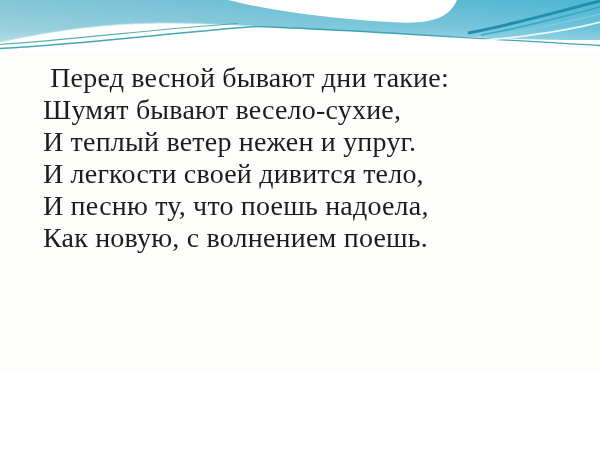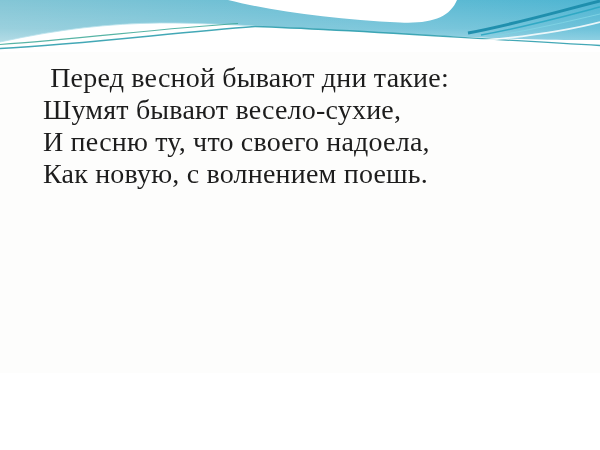--- a/index.html
+++ b/index.html
@@ -79,21 +79,23 @@
     <path d="M600,1 C 556,12 516,24 468,33" fill="none" stroke-width="3" opacity="0.95" stroke="#1b8cab"></path>
     <path d="M600,7 C 562,17 526,27 481,35" fill="none" stroke="#2aa6c2" stroke-width="1.5" opacity="0.9"></path>
     <path d="M600,14 C 566,22 536,29 494,36" fill="none" stroke="#7fd4e4" stroke-width="1" opacity="0.9"></path>
 
     <path d="M445,44 C 520,38 570,30 600,22" fill="none" stroke="#ffffff" stroke-width="1.8" opacity="0.85"></path>
   </svg>
 
   <div class="poem">
     <div class="poem-line"> Перед весной бывают дни такие:</div>
     <div class="poem-line">Шумят бывают весело-сухие,</div>
-    <div class="poem-line">И песню ту, что своего надоела,</div>
+    <div class="poem-line">И теплый ветер нежен и упруг.</div>
+    <div class="poem-line">И легкости своей дивится тело,</div>
+    <div class="poem-line">И песню ту, что поешь надоела,</div>
     <div class="poem-line">Как новую, с волнением поешь.</div>
   </div>
 
   <button class="audio-button" title="">
     <svg viewBox="0 0 32 28" width="32" height="28">
       <defs>
         <linearGradient id="goldGrad" x1="0" y1="0" x2="1" y2="1">
           <stop offset="0" stop-color="#f0d060"></stop>
           <stop offset="1" stop-color="#b8860b"></stop>
         </linearGradient>

